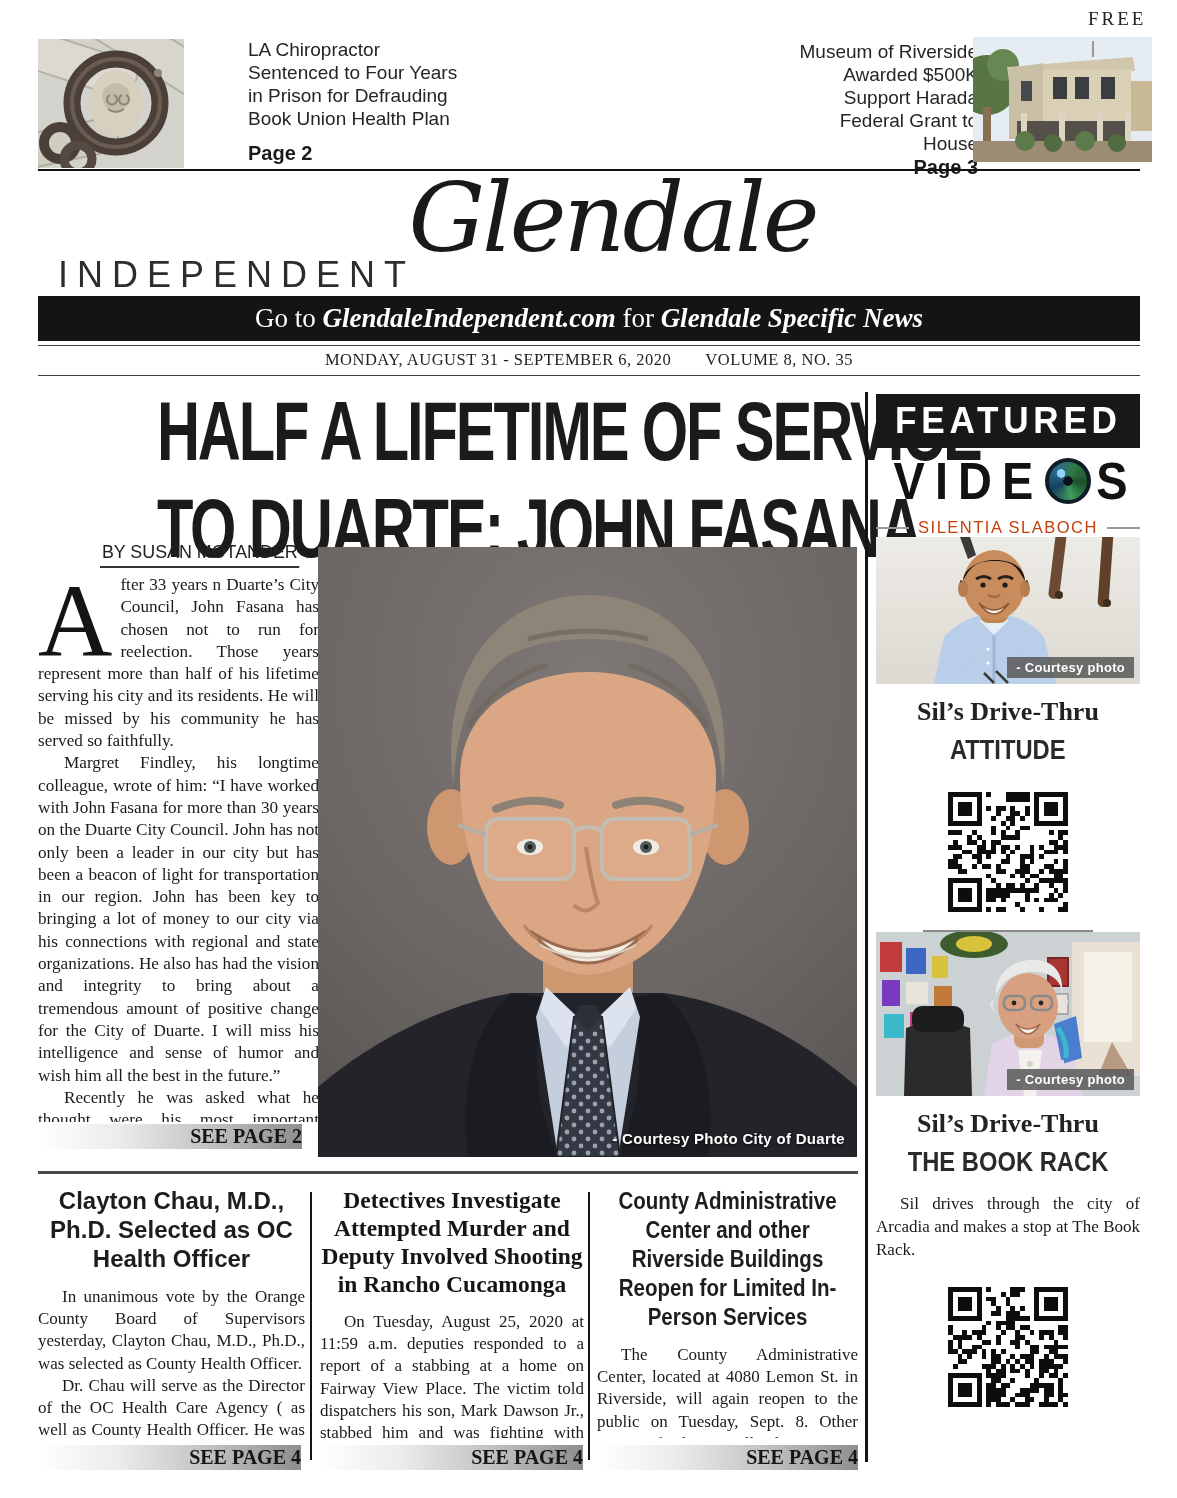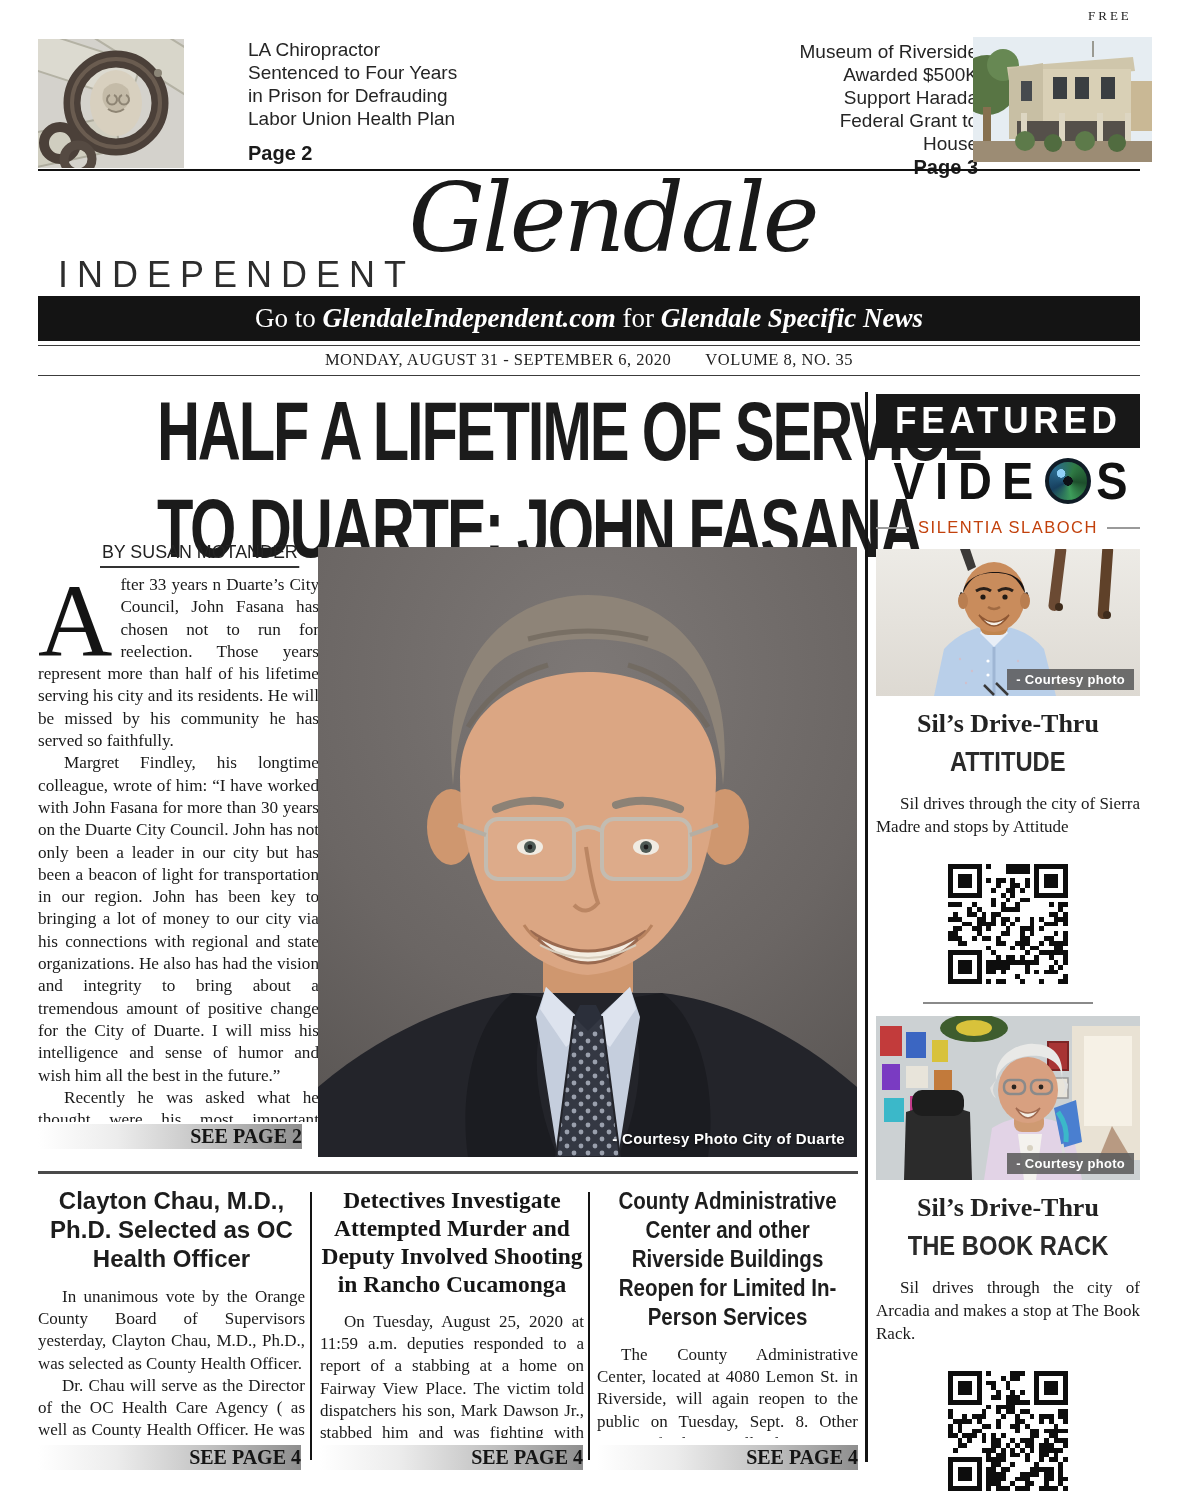--- a/index.html
+++ b/index.html
@@ -10,21 +10,21 @@
   }
   .abs { position:absolute; }
 
   
   .teaser-photo { overflow:hidden; }
   .teaser-photo svg { display:block; width:100%; height:100%; }
   .teaser-text { font-family:"Liberation Sans", sans-serif; font-size:19px; line-height:23px; color:#252525;margin-left:20px; }
   .teaser-text .tline { white-space:nowrap; }
   .teaser-page { font-family:"Liberation Sans", sans-serif; font-weight:bold; font-size:20px; color:#1a1a1a; margin-top:12px; }
   .teaser-right { text-align:right; }
-  .free { font-family:"Liberation Serif", serif; font-size:13px; letter-spacing:3px; color:#222; }
+  .free { font-family:"Liberation Serif", serif; font-size:19px; letter-spacing:3px; color:#222; }
 
   .rule-top { background:#111; height:2px; }
 
   
   .masthead-script { left:0; right:0; top:168px; text-align:center; }
   .masthead-script span {
     font-family:"DejaVu Serif", serif; font-style:italic; font-size:96px; line-height:100px;
     color:#191919; letter-spacing:-3px;margin-left:48px;
   }
   .masthead-caps { left:0; right:0; top:253px; padding-left:58px; }
@@ -124,21 +124,21 @@
       radial-gradient(circle at 50% 50%, #0d1117 0 17%, rgba(0,0,0,0) 18%),
       radial-gradient(circle at 32% 30%, rgba(150,215,255,.95) 0 11%, rgba(0,0,0,0) 12%),
       conic-gradient(from 25deg, #2f7a44, #1d4f2c, #3d9c5a, #17405f, #2a6b8f, #2f7a44);
   }
   .presenter-row { margin-top:6px; display:flex; align-items:center; }
   .presenter-row .pline { flex:1; border-top:2px solid #9a9a9a; }
   .presenter-row .pname {
     padding:0 9px; font-family:"Liberation Sans", sans-serif; font-size:16.5px;
     letter-spacing:1.5px; color:#c2410c; white-space:nowrap;
   }
-  .side-photo { position:relative; margin-top:12px; overflow:hidden; }
+  .side-photo { position:relative; overflow:hidden; }
   .side-photo svg { display:block; width:100%; height:100%; }
   .photo-badge {
     position:absolute; right:6px; bottom:6px; background:rgba(92,92,92,.88); color:#fff;
     font-family:"Liberation Sans", sans-serif; font-weight:bold; font-size:13px;
     padding:3px 9px; letter-spacing:.3px;
   }
   .vid-title { margin-top:13px; text-align:center; font-family:"Liberation Serif", serif;
     font-weight:bold; font-size:26px; color:#222; }
   .vid-sub { margin-top:8px; text-align:center; }
   .vid-sub span {
@@ -166,21 +166,21 @@
     <circle cx="22" cy="104" r="16" fill="none" stroke="#4b4039" stroke-width="10"></circle>
     <circle cx="40" cy="120" r="14" fill="none" stroke="#554a42" stroke-width="9"></circle>
     <circle cx="120" cy="34" r="4" fill="#8c8678"></circle>
   </svg>
 </div>
 
 <div class="abs teaser-text" style="left:228px; top:38px; width:230px;">
   <div class="tline">LA Chiropractor</div>
   <div class="tline">Sentenced to Four Years</div>
   <div class="tline">in Prison for Defrauding</div>
-  <div class="tline">Labor Union Health Plan</div>
+  <div class="tline">Book Union Health Plan</div>
   <div class="teaser-page">Page 2</div>
 </div>
 
 <div class="abs free" style="left:1088px; top:8px;">FREE</div>
 
 <div class="abs teaser-text teaser-right" style="left:640px; top:40px; width:318px;">
   <div class="tline">Museum of Riverside</div>
   <div class="tline">Awarded $500K</div>
   <div class="tline">Support Harada</div>
   <div class="tline">Federal Grant to</div>
@@ -400,21 +400,20 @@
       <path d="M112,58 q6,4 12,0" stroke="#a06a42" stroke-width="2.5" fill="none"></path>
       <path d="M103,66 Q118,80 133,66 Q118,88 103,66 Z" fill="#f4efe6" stroke="#8d5632" stroke-width="1.5"></path>
       <path d="M108,136 l10,10 M120,134 l12,12" stroke="#3a3a3a" stroke-width="2.5"></path>
     </svg>
     <div class="photo-badge">- Courtesy photo</div>
   </div>
   <div class="vid-title">Sil’s Drive-Thru</div>
   <div class="vid-sub">
     <span>ATTITUDE</span>
   </div>
-  <div class="vid-desc">Sil drives through the city of Sierra Madre and stops by Attitude</div>
   <div class="qr"><svg viewBox="0 0 25 25" width="100%" height="100%" shape-rendering="crispEdges" fill="#0d0d0d" xmlns="http://www.w3.org/2000/svg">
         <rect x="8" y="0" width="1" height="1"></rect>
         <rect x="12" y="0" width="1" height="1"></rect>
         <rect x="13" y="0" width="1" height="1"></rect>
         <rect x="14" y="0" width="1" height="1"></rect>
         <rect x="15" y="0" width="1" height="1"></rect>
         <rect x="16" y="0" width="1" height="1"></rect>
         <rect x="12" y="1" width="1" height="1"></rect>
         <rect x="13" y="1" width="1" height="1"></rect>
         <rect x="14" y="1" width="1" height="1"></rect>

